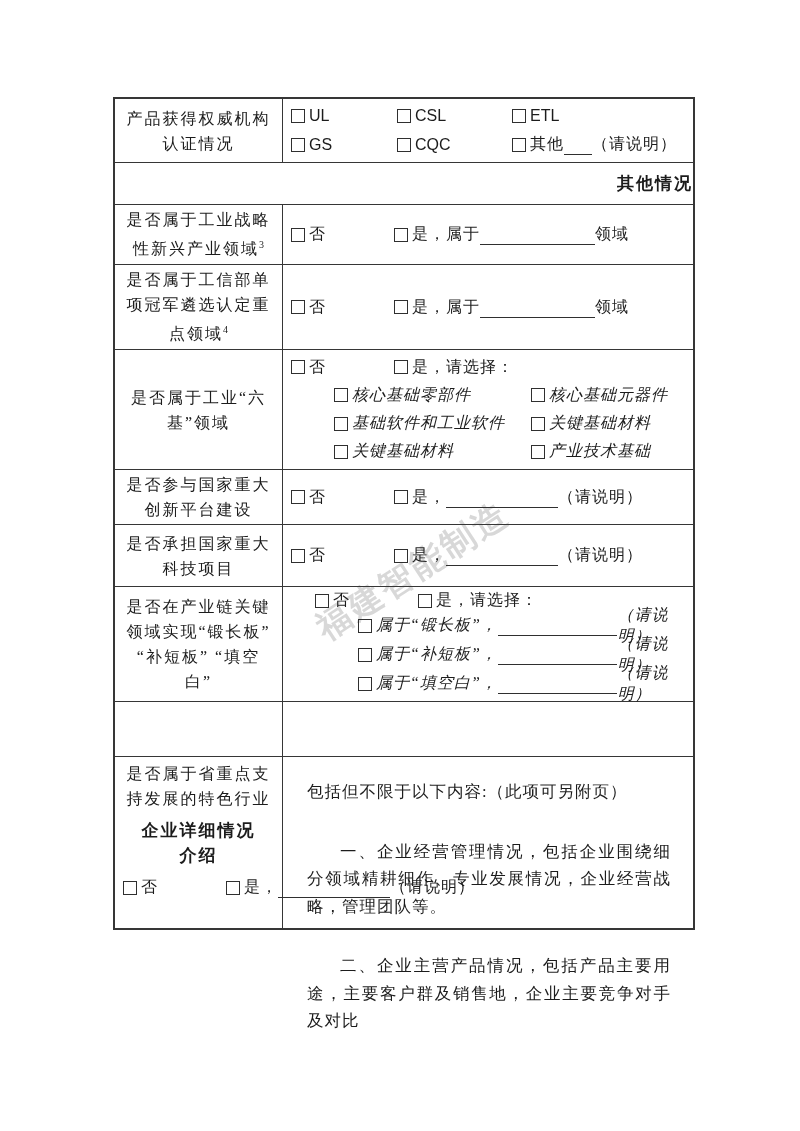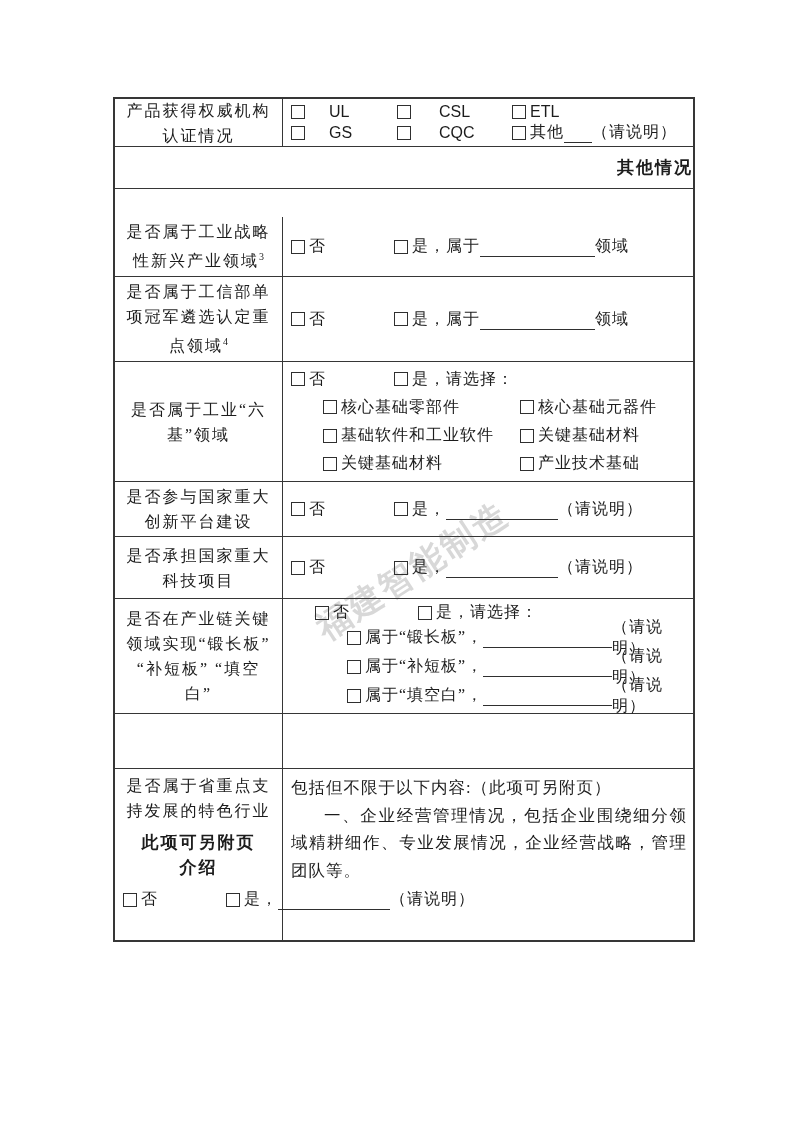--- a/index.html
+++ b/index.html
@@ -29,48 +29,48 @@
   .cell-label .lbl{white-space:pre-line;display:inline;}
   .cell-label sup{font-size:10px;letter-spacing:0;vertical-align:super;}
   .cell-content{
     flex:1 1 auto;box-sizing:border-box;padding:3px 6px 3px 8px;
     display:flex;flex-direction:column;justify-content:center;
     font-size:16px;letter-spacing:1px;
   }
   .line{display:flex;align-items:center;height:29px;}
   .opt{display:inline-flex;align-items:center;white-space:nowrap;}
   .opt-no{flex:0 0 103px;}
-  .w106{flex:0 0 106px;gap:20px;}
-  .w115{flex:0 0 115px;gap:24px;}
-  .sub-line{margin-left:32px;}
+  .w106{flex:0 0 106px;}
+  .w115{flex:0 0 115px;}
+  .sub-line{margin-left:43px;font-style:italic;}
   .sub-col1{flex:0 0 197px;}
   .cb{
     display:inline-block;width:12px;height:12px;border:1.5px solid #2f2f2f;
     margin-right:4px;flex:none;background:transparent;box-sizing:content-box;
   }
   .fill{
     display:inline-block;border-bottom:1.5px solid #2f2f2f;height:14px;
     transform:translateY(3px);
   }
   .fl-28{width:28px;}
   .fl-112{width:112px;}
   .fl-115{width:115px;}
   .fl-146{width:146px;}
   .latin{font-family:"Liberation Sans","DejaVu Sans",sans-serif;letter-spacing:0;}
   .hdr-row{display:flex;align-items:center;justify-content:flex-end;
     font-weight:bold;font-size:17px;letter-spacing:2px;}
   .bold-label{font-weight:bold;font-size:17px;}
   
   .detail-content{justify-content:flex-start;padding-top:5px;}
-  .detail-content p{margin:0;line-height:27.5px;text-align:justify;font-size:16.5px;}
+  .detail-content p{margin:16px;line-height:27.5px;text-align:justify;font-size:16.5px;}
   .indent{text-indent:2em;}
   
-  .h-cert{height:48px;}
+  .h-cert{height:64px;}
   .h-hdr{height:42px;}
-  .h-strategic{height:60px;margin-top:28px;}
+  .h-strategic{height:60px;}
   .h-champion{height:85px;}
   .h-six{height:120px;}
   .h-innov{height:55px;}
   .h-sci{height:62px;}
   .h-chain{height:115px;gap:24px;}
   .h-prov{height:55px;flex-direction:column;}
   .h-detail{height:171px;}
   
   .footnotes{
     position:absolute;left:113px;top:936px;width:582px;z-index:1;
@@ -327,25 +327,26 @@
               <span>是，</span>
               <span class="fill fl-112"></span>
               <span>（请说明）</span>
             </span>
         </div>
       </div>
     </div>
 
     <div class="t-row h-detail">
       <div class="cell-label bold-label">
-        <span class="lbl">此项可另附页
+        <span class="lbl">企业详细情况
 介绍</span>
       </div>
       <div class="cell-content detail-content">
         <p>包括但不限于以下内容:（此项可另附页）</p>
         <p class="indent">一、企业经营管理情况，包括企业围绕细分领域精耕细作、专业发展情况，企业经营战略，管理团队等。</p>
+        <p class="indent">二、企业主营产品情况，包括产品主要用途，主要客户群及销售地，企业主要竞争对手及对比</p>
       </div>
     </div>
 
   </div>
 
 
 </div>
 
 </body></html>

